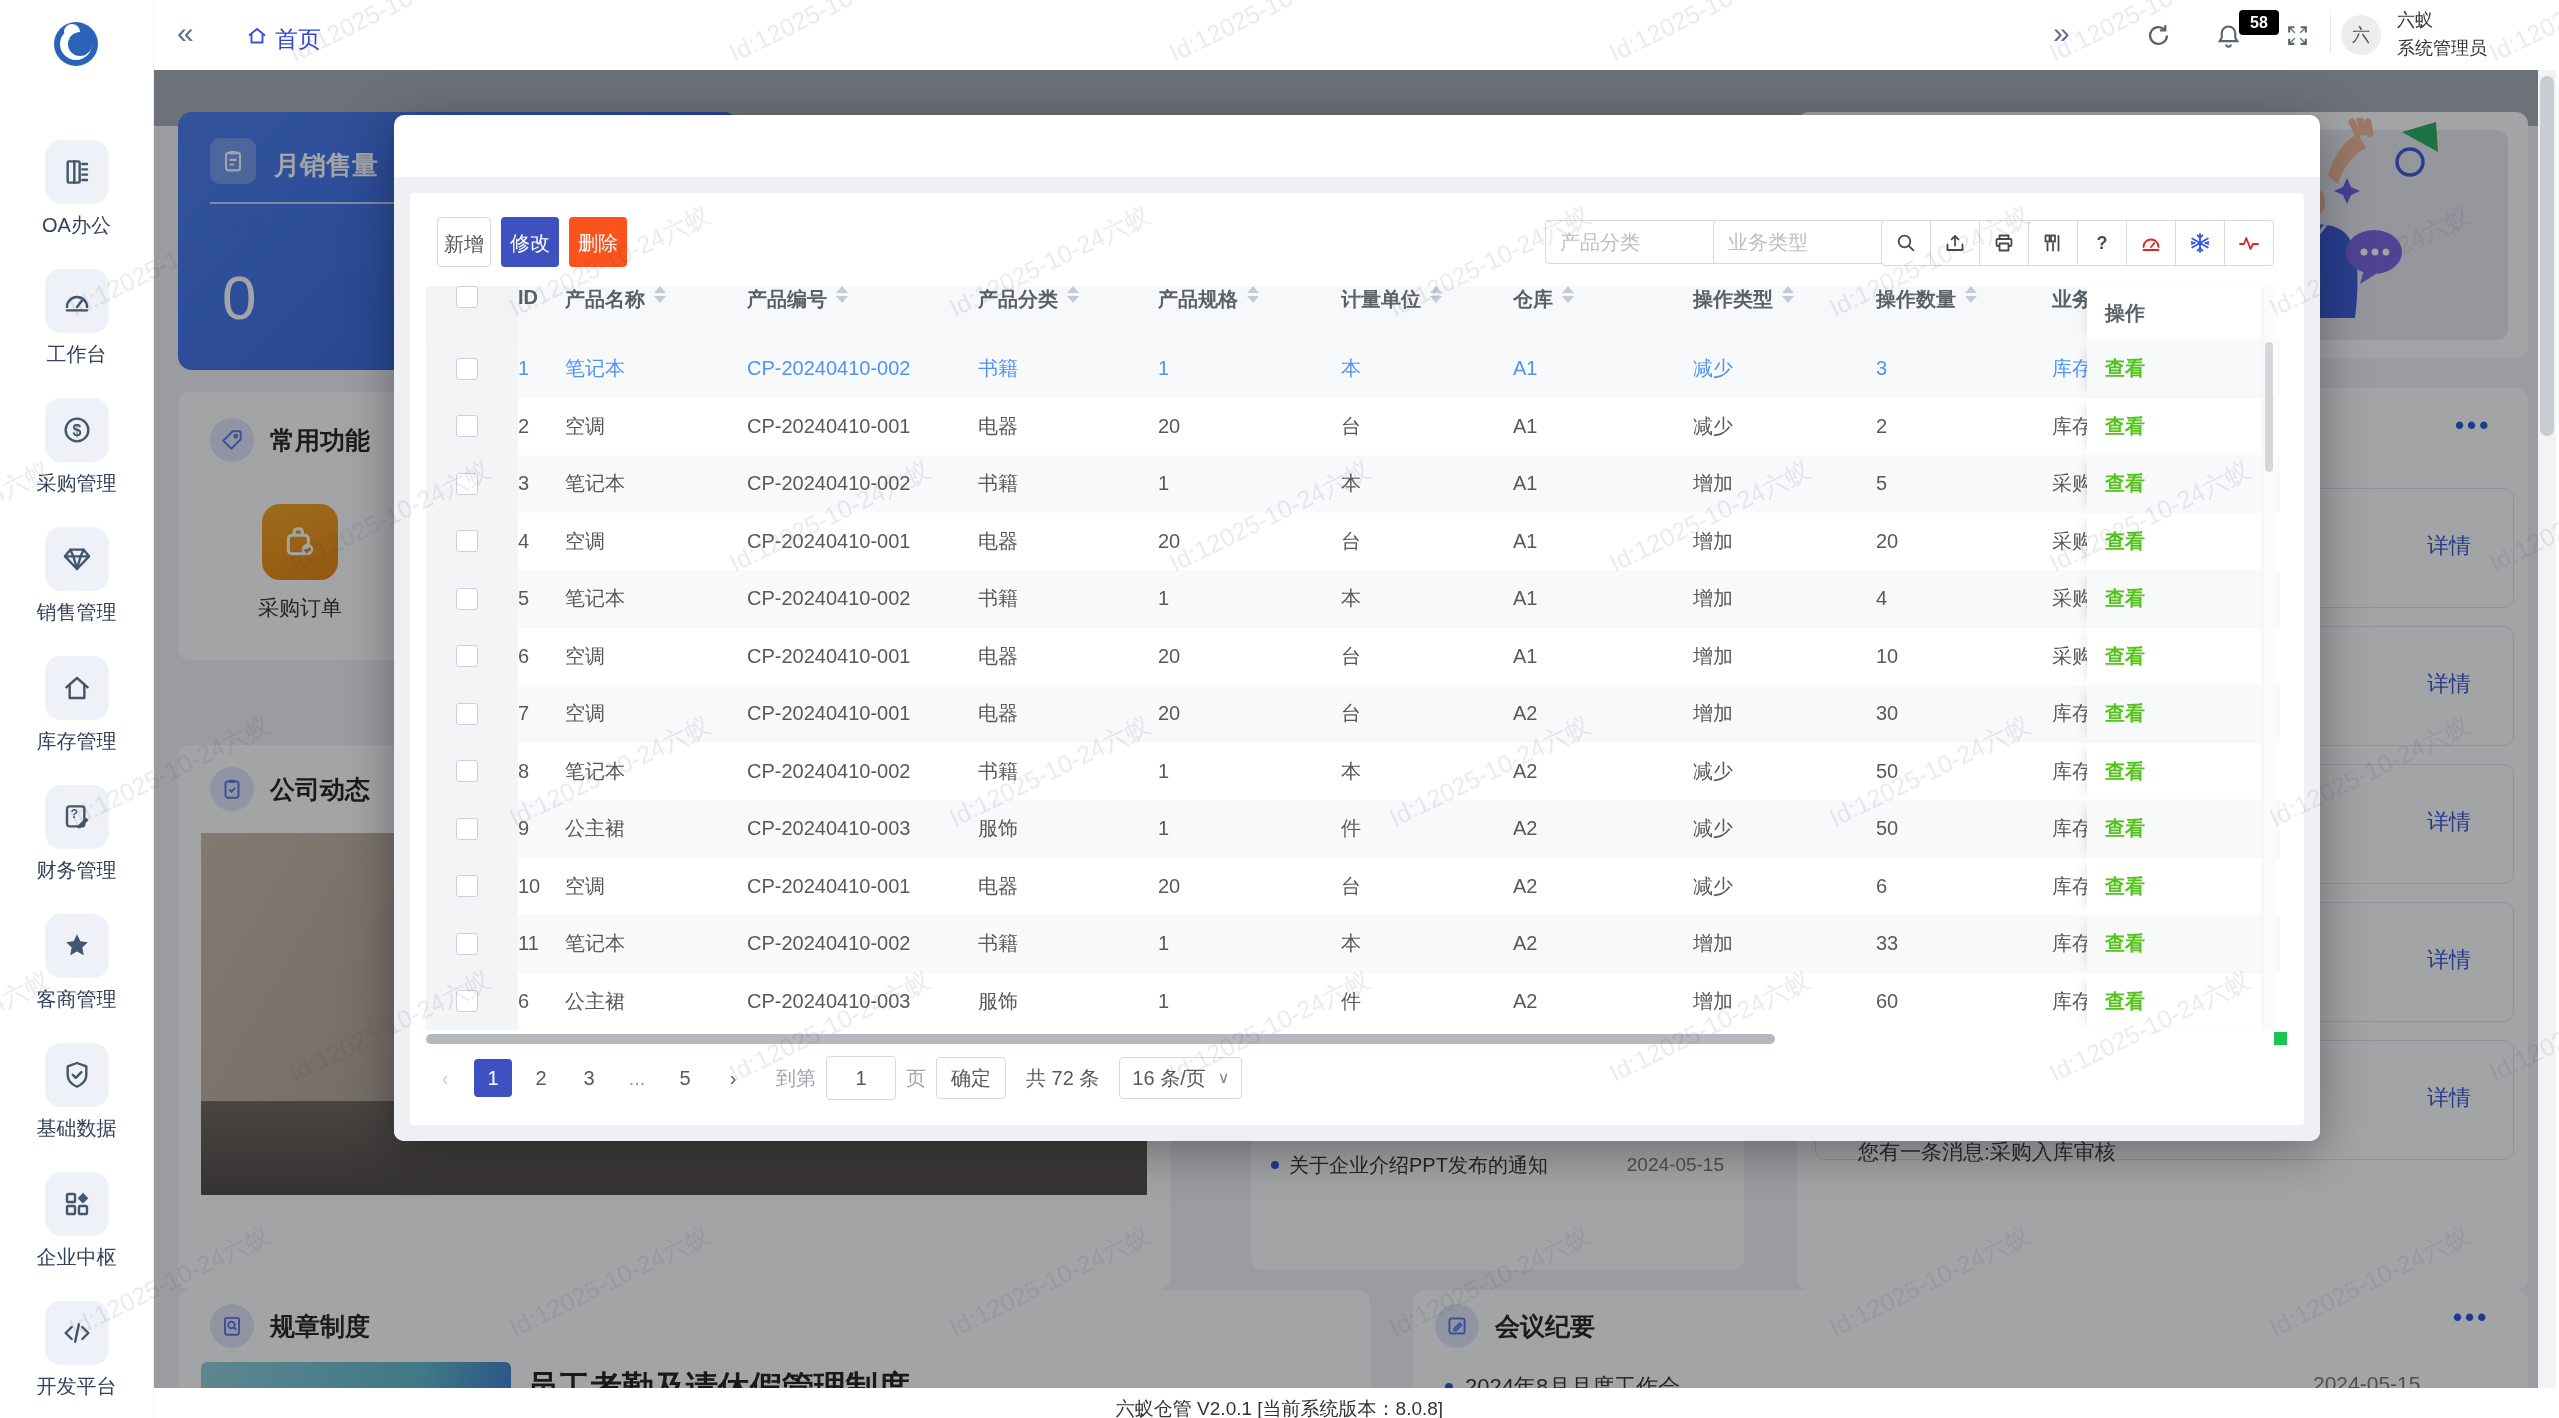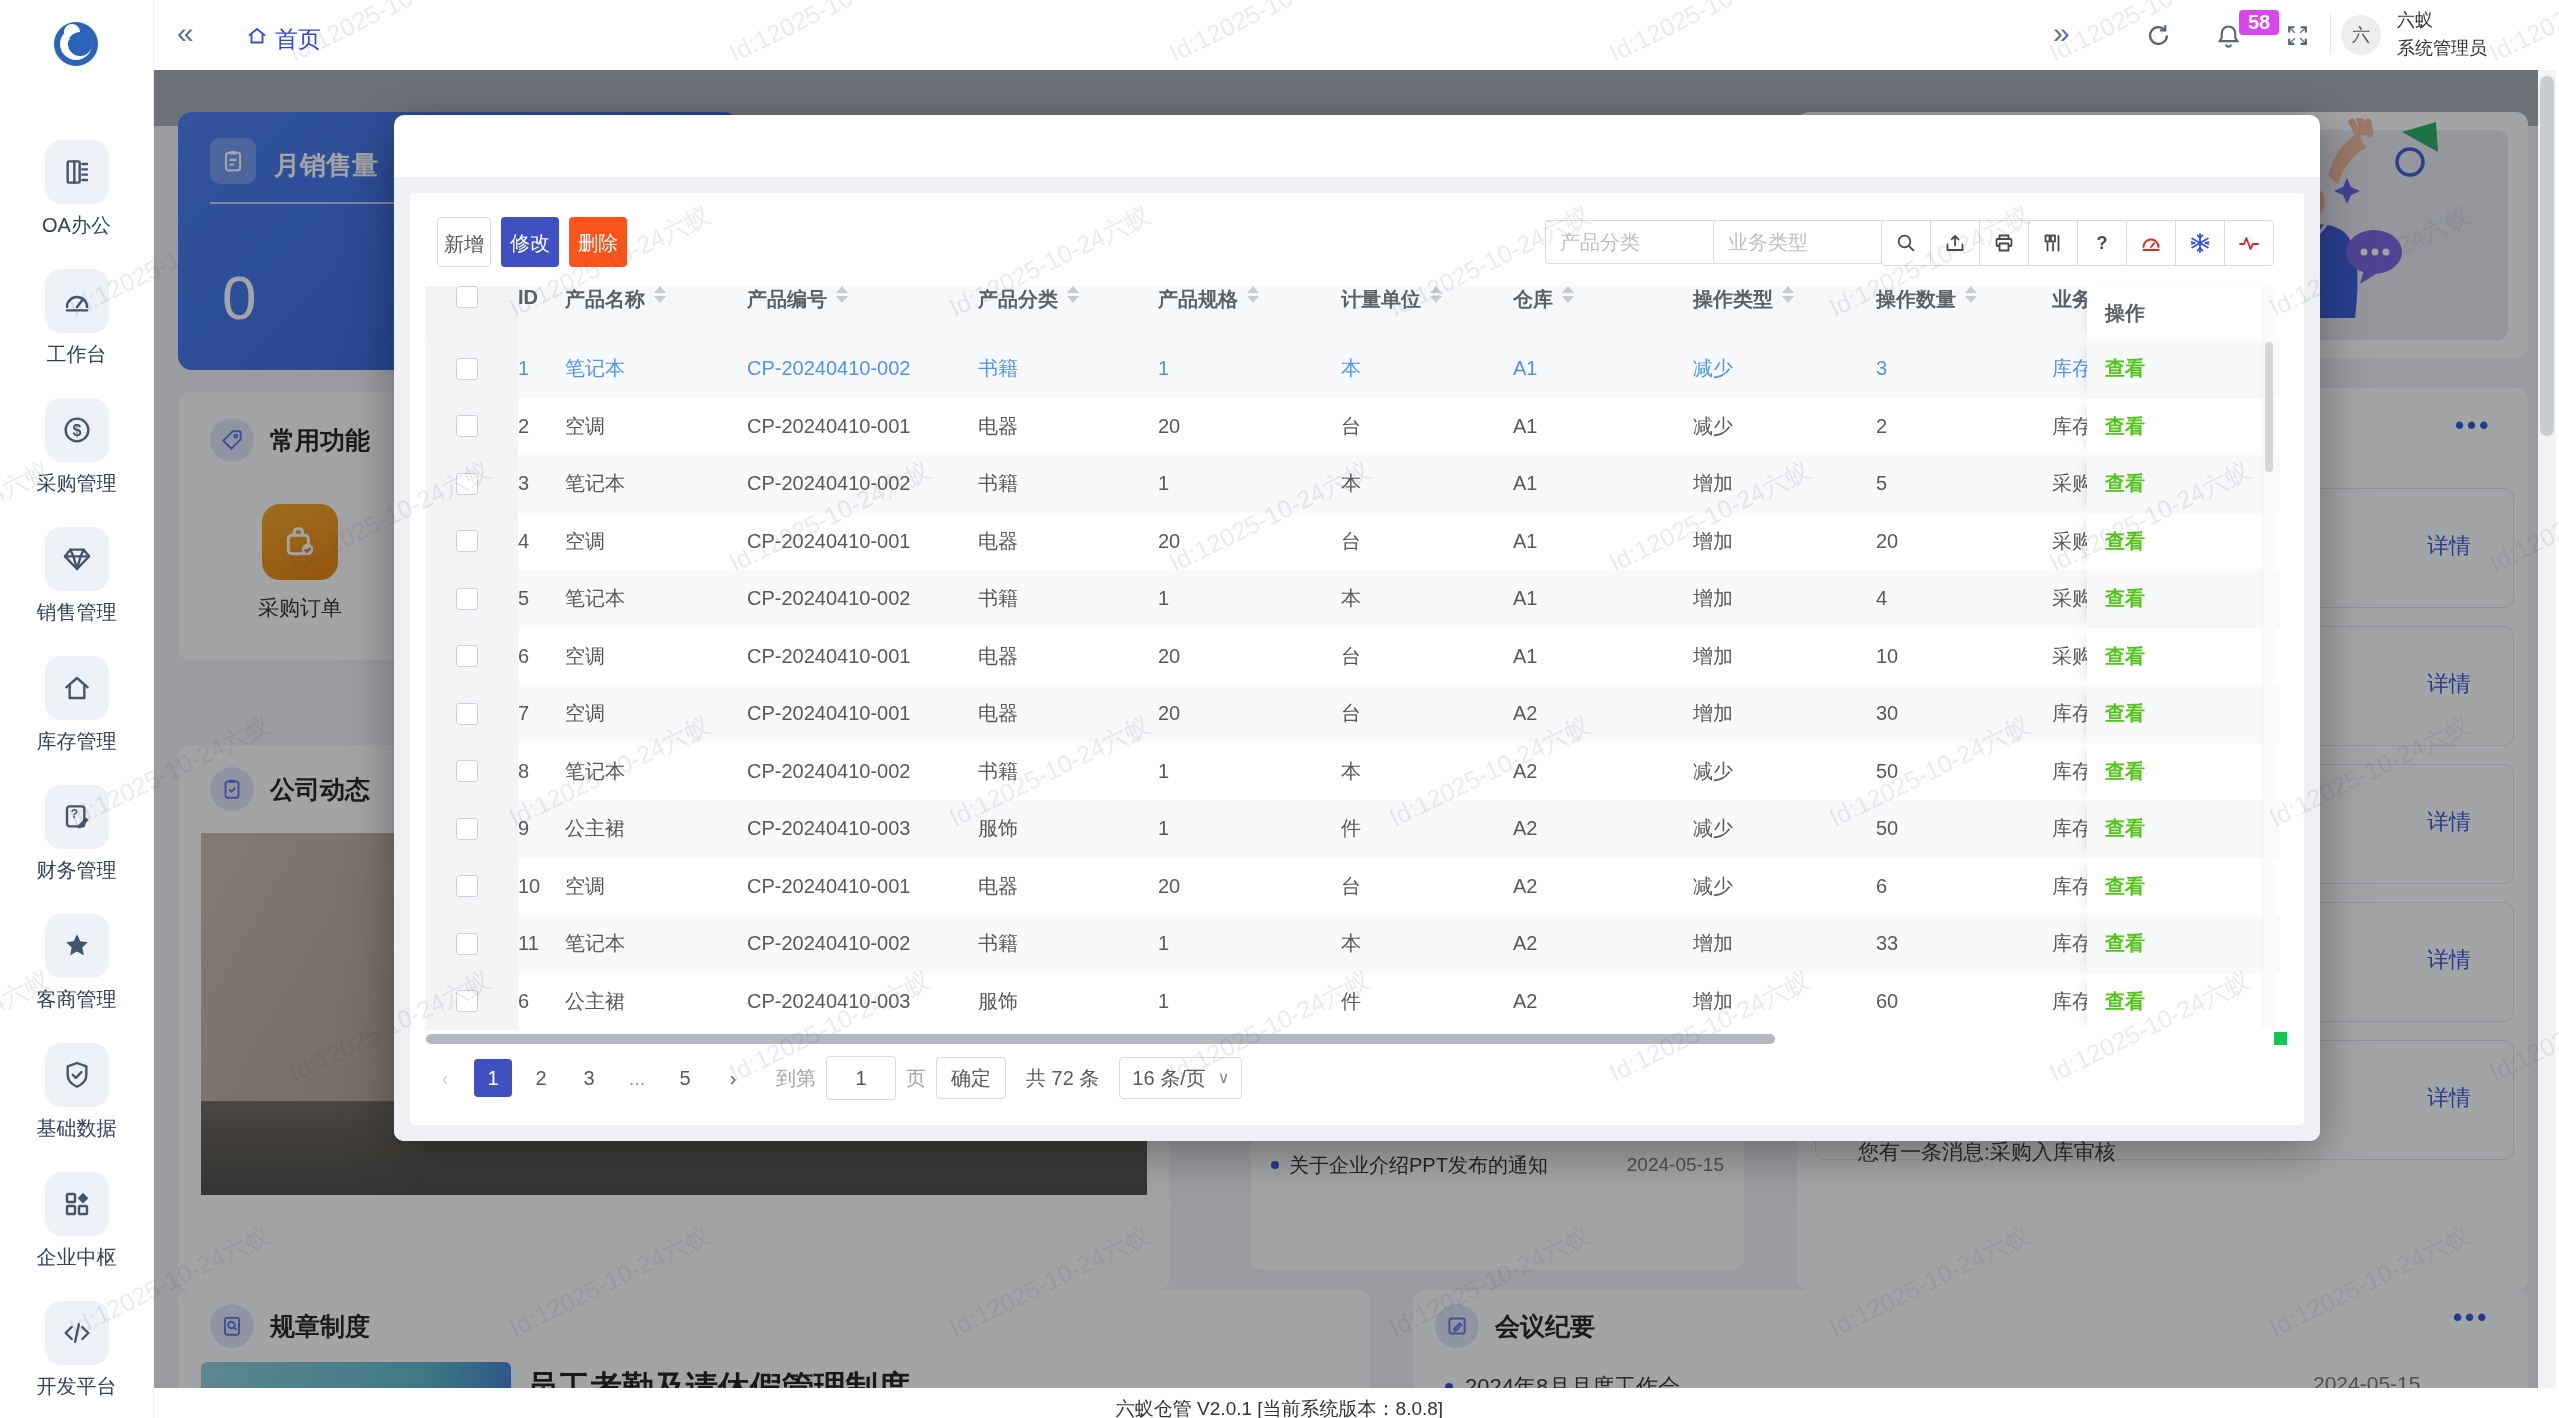--- a/index.html
+++ b/index.html
@@ -270,21 +270,21 @@
           <path d="M19.5 12a7.5 7.5 0 1 1-2.2-5.3"></path>
           <path d="M18 2.8v4.6h-4.6" fill="none"></path>
         </svg>
     </div>
     <div class="abs ic" style="left:2062px;top:22px;color:#5a646e;">
       <svg width="27" height="27" viewBox="0 0 24 24" fill="none" stroke="currentColor" stroke-width="1.9">
           <path d="M12 4a6 6 0 0 1 6 6v4l1.8 3H4.2L6 14v-4a6 6 0 0 1 6-6z"></path>
           <path d="M10 20a2 2 0 0 0 4 0"></path>
         </svg>
     </div>
-    <div class="abs ic" style="left:2086px;top:10px;width:40px;height:25px;background:#d946ef;border-radius:4px;color:#fff;font-size:20px;font-weight:bold;">58</div>
+    <div class="abs ic" style="left:2086px;top:10px;width:40px;height:25px;background:#000000;border-radius:4px;color:#fff;font-size:16px;font-weight:bold;">58</div>
     <div class="abs ic" style="left:2132px;top:23px;color:#5a646e;">
       <svg width="25" height="25" viewBox="0 0 24 24" fill="none" stroke="currentColor" stroke-width="2">
           <path d="M9 4H4v5M15 4h5v5M9 20H4v-5M15 20h5v-5"></path>
           <path d="M4.5 4.5l5 5M19.5 4.5l-5 5M4.5 19.5l5-5M19.5 19.5l-5-5" stroke-width="1.2"></path>
         </svg>
     </div>
     <div class="abs" style="left:2177px;top:14px;width:1px;height:40px;background:#e3e6ea;"></div>
     <div class="abs ic" style="left:2188px;top:15px;width:40px;height:40px;border-radius:50%;background:#ededef;color:#555;font-size:18px;">
       <span>六</span>
     </div>

